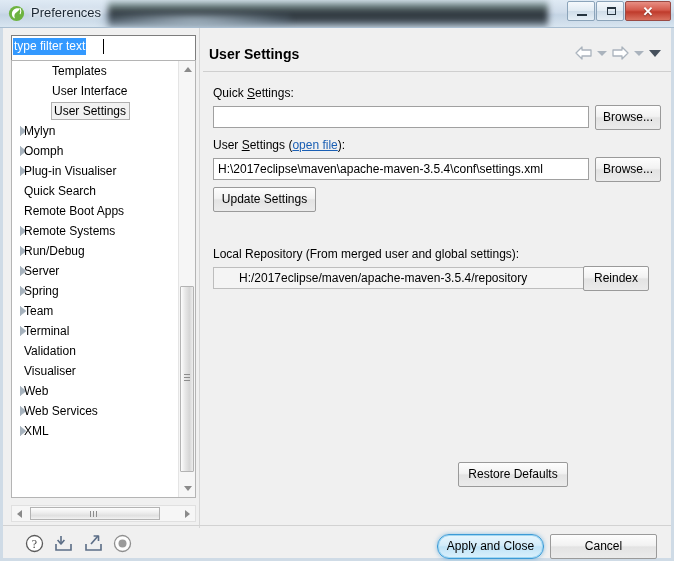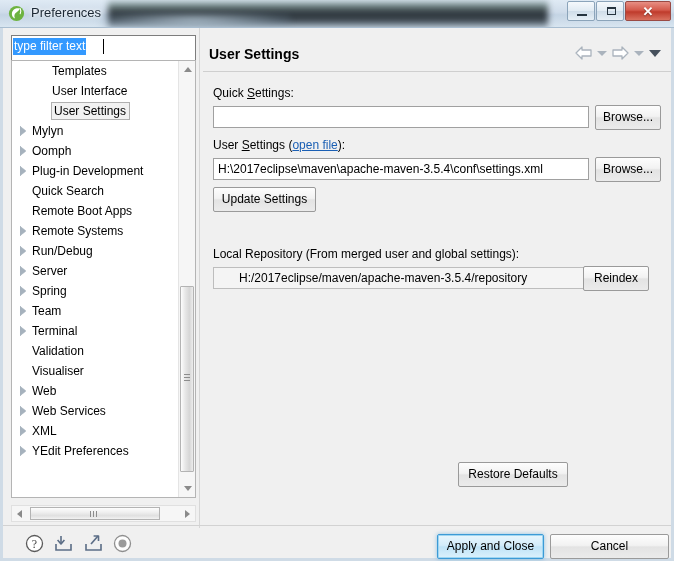--- a/index.html
+++ b/index.html
@@ -176,21 +176,21 @@
     left: 0; top: 0;
     width: 165px;
   }
   .tree-item {
     position: relative;
     height: 20px;
     line-height: 20px;
     white-space: nowrap;
     font-size: 12px;
     color: #000;
-    padding-left: 20px;
+    padding-left: 12px;
     box-sizing: border-box;
   }
   .tree-item .arrow {
     position: absolute;
     left: 9px; top: 6px;
     width: 0; height: 0;
     border-top: 4px solid transparent;
     border-bottom: 4px solid transparent;
     border-left: 5px solid #ffffff;
     
@@ -481,35 +481,34 @@
         <span class="filter-caret"></span>
       </div>
 
       <div class="tree-outer">
         <div class="tree-list" id="tree-list">
             <div class="tree-item indent1"><span class="lbl">Templates</span></div>
             <div class="tree-item indent1"><span class="lbl">User Interface</span></div>
             <div class="tree-item indent1 selected"><span class="lbl">User Settings</span></div>
             <div class="tree-item hasarrow"><span class="arrow"></span><span class="lbl">Mylyn</span></div>
             <div class="tree-item hasarrow"><span class="arrow"></span><span class="lbl">Oomph</span></div>
-            <div class="tree-item hasarrow"><span class="arrow"></span><span class="lbl">Plug-in Development</span></div>
+            <div class="tree-item hasarrow"><span class="arrow"></span><span class="lbl">Plug-in Visualiser</span></div>
             <div class="tree-item"><span class="lbl">Quick Search</span></div>
             <div class="tree-item"><span class="lbl">Remote Boot Apps</span></div>
             <div class="tree-item hasarrow"><span class="arrow"></span><span class="lbl">Remote Systems</span></div>
             <div class="tree-item hasarrow"><span class="arrow"></span><span class="lbl">Run/Debug</span></div>
             <div class="tree-item hasarrow"><span class="arrow"></span><span class="lbl">Server</span></div>
             <div class="tree-item hasarrow"><span class="arrow"></span><span class="lbl">Spring</span></div>
             <div class="tree-item hasarrow"><span class="arrow"></span><span class="lbl">Team</span></div>
             <div class="tree-item hasarrow"><span class="arrow"></span><span class="lbl">Terminal</span></div>
             <div class="tree-item"><span class="lbl">Validation</span></div>
             <div class="tree-item"><span class="lbl">Visualiser</span></div>
             <div class="tree-item hasarrow"><span class="arrow"></span><span class="lbl">Web</span></div>
             <div class="tree-item hasarrow"><span class="arrow"></span><span class="lbl">Web Services</span></div>
             <div class="tree-item hasarrow"><span class="arrow"></span><span class="lbl">XML</span></div>
-            <div class="tree-item hasarrow"><span class="arrow"></span><span class="lbl">YEdit Preferences</span></div>
           </div>
 
         <div class="vscroll">
           <div class="arrowbtn up">
             <span class="sb-tri-up"></span>
           </div>
           <div class="vthumb">
             <span class="grip">
                 <i></i>
                 <i></i>
@@ -605,18 +604,18 @@
           </svg>
         </span>
         <span>
           <svg width="19" height="19" viewBox="0 0 19 19">
             <circle cx="9.5" cy="9.5" r="8" fill="#fdfdfd" stroke="#8e8e8e" stroke-width="1.3"></circle>
             <circle cx="9.5" cy="9.5" r="4" fill="#9a9a9a"></circle>
           </svg>
         </span>
       </div>
 
-      <button class="btn default" style="left:434px; top:8px; width:107px;">Apply and Close</button>
-      <button class="btn" style="left:547px; top:8px; width:119px;">Cancel</button>
+      <button class="btn default" style="left:434px; top:8px; width:107px;border-radius:12px;">Apply and Close</button>
+      <button class="btn" style="left:547px; top:8px; width:107px;">Cancel</button>
     </div>
 
   </div>
 </div>
 
 </body></html>

